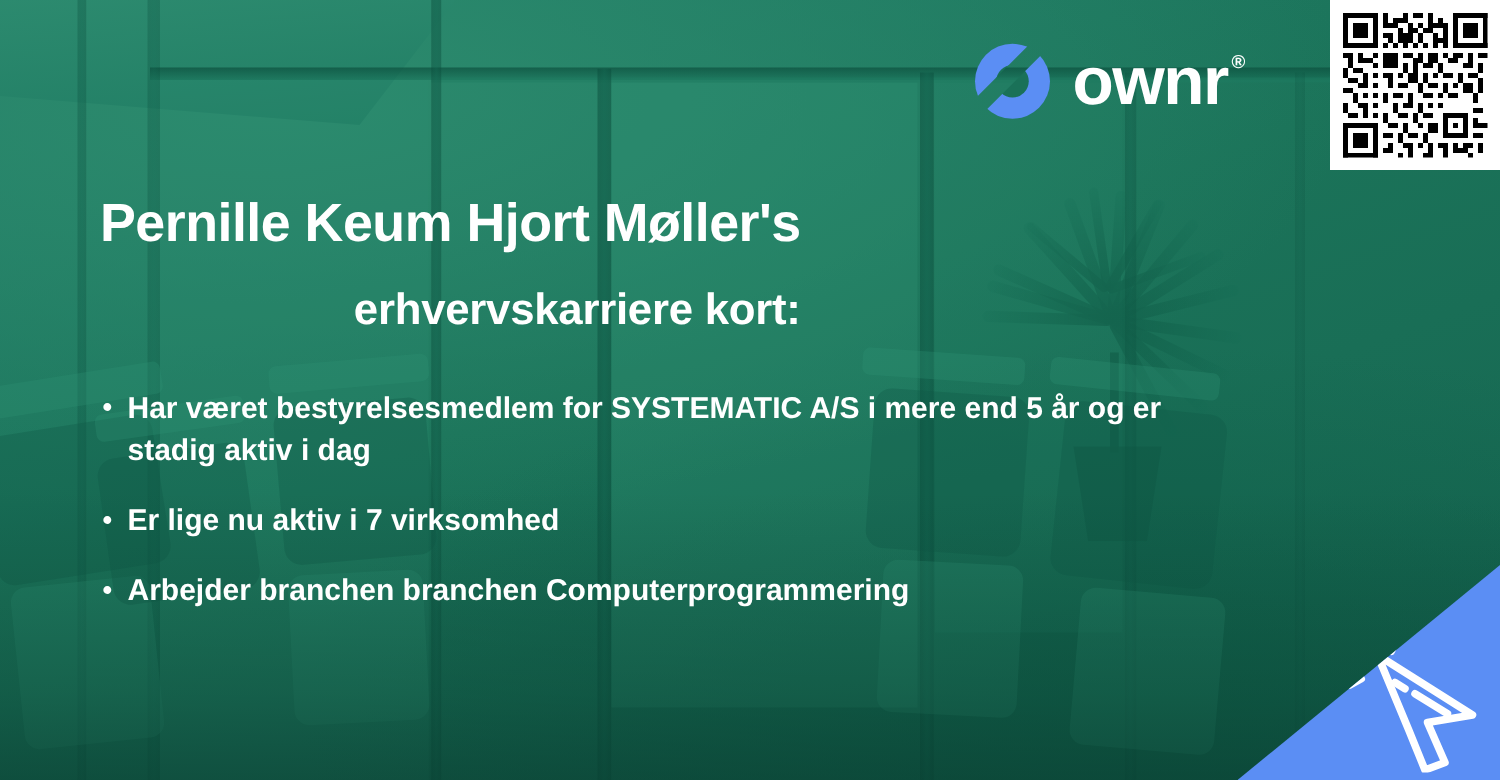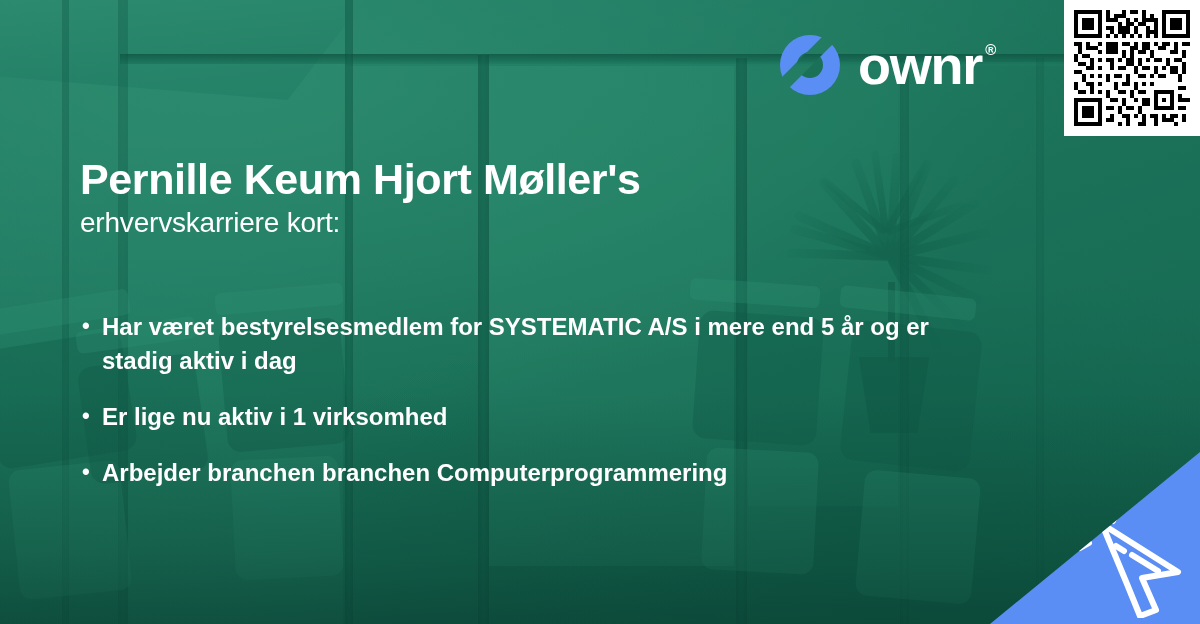--- a/index.html
+++ b/index.html
@@ -112,28 +112,29 @@
     color:#ffffff;
     font-size:54px; font-weight:700; letter-spacing:-1.2px;
     line-height:1;
   }
   .brand .reg{ font-size:15px; font-weight:700; margin-top:4px; margin-left:3px; }
 
   
   .headline{
     position:absolute; left:80px; top:155px;
     color:#ffffff;
+    text-align:right;
   }
   .headline .l1{
     font-size:43px; font-weight:700; letter-spacing:-0.4px; line-height:1.15;
     white-space:nowrap;
   }
   .headline .l2{
-    font-size:28px; font-weight:400; letter-spacing:-0.2px; line-height:1.35;
-    margin-top:0;
+    font-size:35px; font-weight:700; letter-spacing:-0.2px; line-height:1.35;
+    margin-top:20px;
   }
 
   .bullets{
     position:absolute; left:82px; top:310px;
     width:880px;
     color:#ffffff;
   }
   .bullet{
     display:flex; align-items:flex-start;
     font-size:24px; font-weight:700; line-height:1.42;
@@ -416,21 +417,21 @@
     <div class="l2">erhvervskarriere kort:</div>
   </div>
 
   <div class="bullets">
     <div class="bullet">
       <span class="dot">•</span>
       <span class="txt">Har været bestyrelsesmedlem for SYSTEMATIC A/S i mere end 5 år og er stadig aktiv i dag</span>
     </div>
     <div class="bullet">
       <span class="dot">•</span>
-      <span class="txt">Er lige nu aktiv i 1 virksomhed</span>
+      <span class="txt">Er lige nu aktiv i 7 virksomhed</span>
     </div>
     <div class="bullet">
       <span class="dot">•</span>
       <span class="txt">Arbejder branchen branchen Computerprogrammering</span>
     </div>
   </div>
 
 </div>
 
 </body></html>

